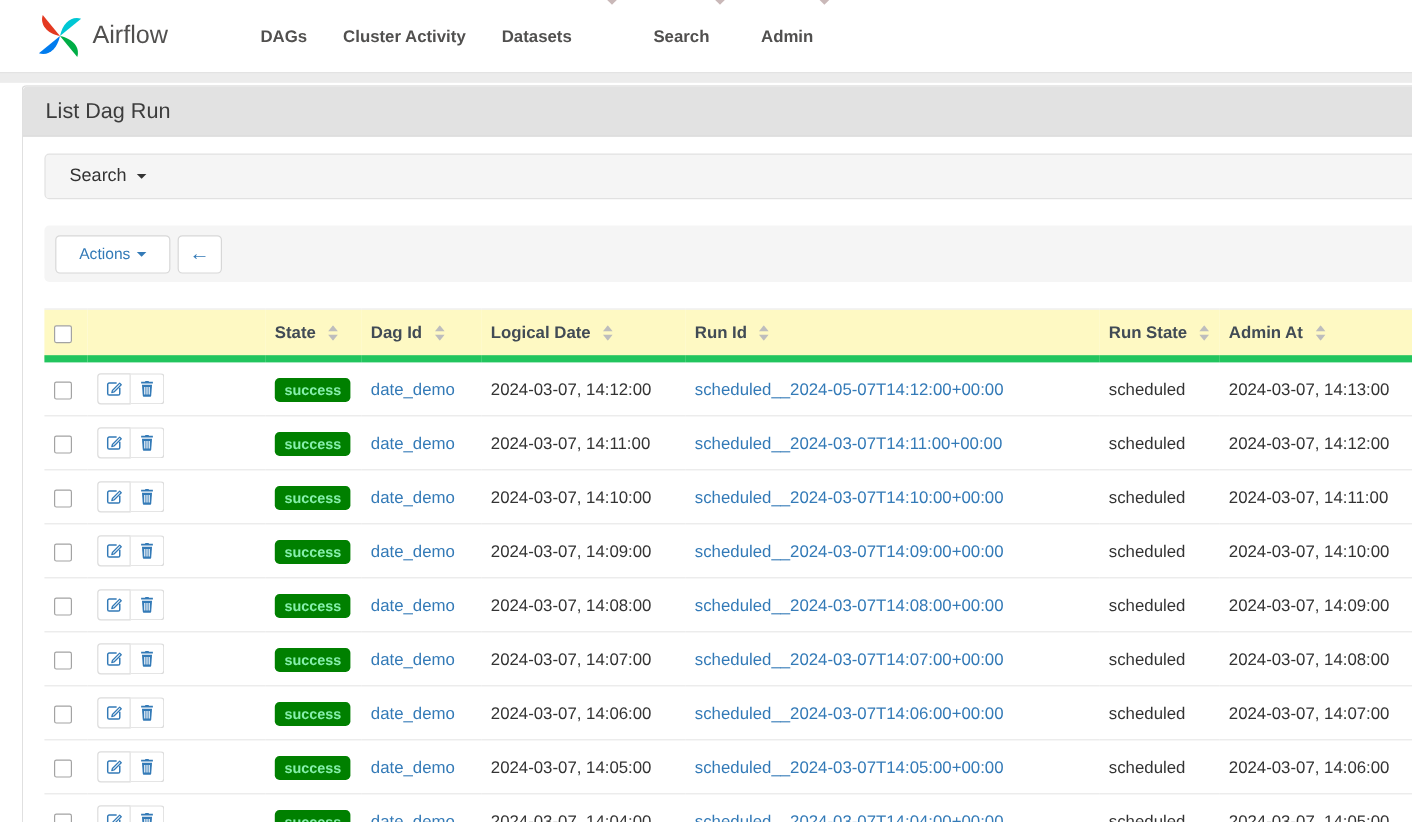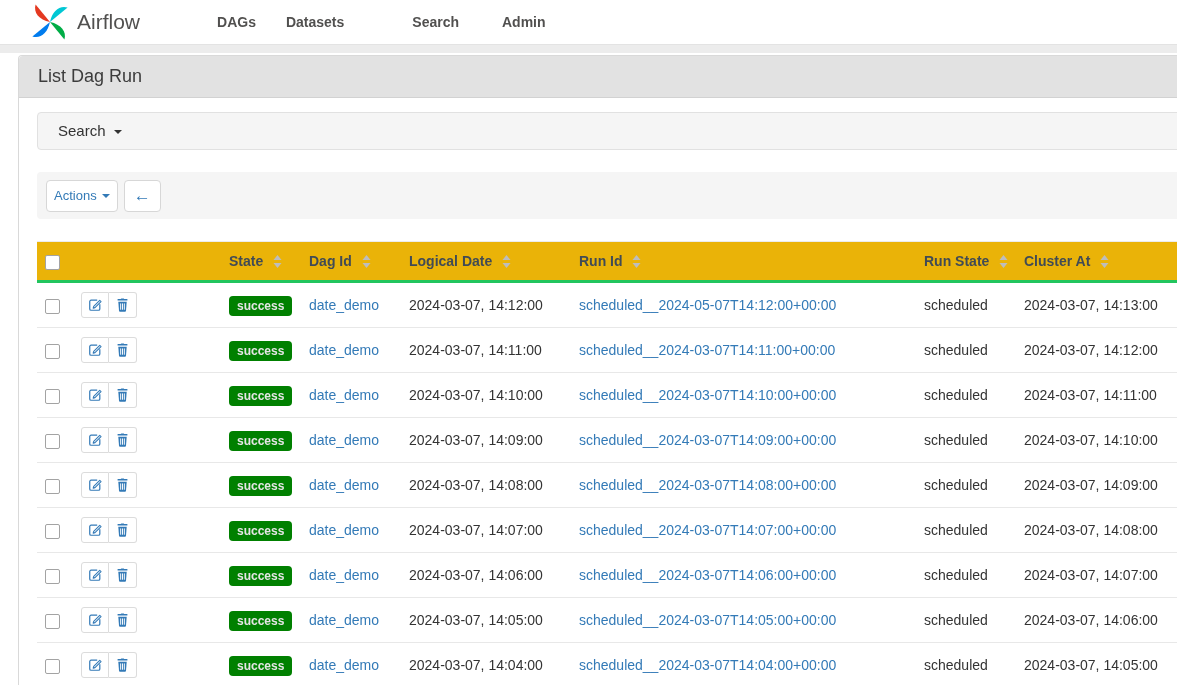--- a/index.html
+++ b/index.html
@@ -4,21 +4,21 @@
 <style>
   html, body { margin:0; padding:0; }
   body {
     width:1177px; height:685px; overflow:hidden;
     font-family:"Liberation Sans", sans-serif;
     font-size:14px; color:#333; background:#fff;
   }
 
   
   .navbar {
-    height:44px; background:#fff; display:flex; align-items:center;
+    height:60px; background:#fff; display:flex; align-items:center;
     padding-left:30px; box-sizing:border-box;
   }
   .navbar-shadow { height:8px; background:#ececec; border-top:1px solid #e3e3e3; }
   .brand { display:flex; align-items:center; gap:7px; margin-right:62px; cursor:pointer; }
   .brand svg { width:40px; height:40px; }
   .brand-text { font-size:21px; color:#51504f; }
   .nav-menu { display:flex; list-style:none; margin:0; padding:0; }
   .nav-item {
     padding:0 15px; font-weight:bold; font-size:14px; color:#51504f;
     cursor:pointer; display:flex; align-items:flex-start; gap:5px; line-height:60px;
@@ -52,31 +52,31 @@
 
   
   .actions-strip {
     height:47px; background:#f5f5f5; border-radius:4px;
     display:flex; align-items:center; padding-left:9px; gap:6px;
     margin-bottom:22px; box-sizing:border-box;
   }
   .btn {
     background:#fff; border:1px solid #d7d7d7; border-radius:4px;
     color:#337ab7; font-size:13px; font-family:inherit;
-    height:32px; padding:0 7px; cursor:pointer;
+    height:32px; padding:0 19px; cursor:pointer;
     display:inline-flex; align-items:center; gap:5px;
   }
   .btn .caret { color:#337ab7; }
   .btn-back { font-size:17px; padding:0 9px; line-height:1; }
 
   
   table.records { width:100%; border-collapse:collapse; table-layout:fixed; font-size:14px; }
   thead th {
-    background:#eab308; color:#414b55; font-weight:bold; text-align:left;
-    padding:9px 8px; border-top:1px solid #ececec; border-bottom:3px solid #22c55e;
+    background:#fef9c3; color:#414b55; font-weight:bold; text-align:left;
+    padding:9px 8px; border-top:1px solid #ececec; border-bottom:6px solid #22c55e;
     line-height:20px; white-space:nowrap; cursor:pointer;
   }
   tbody td {
     padding:9px 8px; border-bottom:1px solid #e8e8e8; line-height:20px;
     vertical-align:middle; white-space:nowrap; overflow:hidden;
   }
   .sort-icon { margin-left:6px; vertical-align:-2px; }
   input[type="checkbox"] {
     appearance:none; -webkit-appearance:none; width:15px; height:15px;
     border:1px solid #a3a3a3; border-radius:2px; background:#fff;
@@ -84,41 +84,45 @@
   }
   .btn-group { display:inline-flex; }
   .row-btn {
     width:28px; height:26px; background:#fff; border:1px solid #dcdcdc;
     display:inline-flex; align-items:center; justify-content:center;
     cursor:pointer; padding:0;
   }
   .row-btn:first-child { border-radius:3px 0 0 3px; }
   .row-btn + .row-btn { border-left:none; border-radius:0 3px 3px 0; }
   .badge-state {
-    display:inline-block; background:#008000; color:#e5e5e5; font-weight:bold;
+    display:inline-block; background:#008000; color:#86efac; font-weight:bold;
     font-size:12px; line-height:12px; padding:4px 8px; border-radius:4px;
   }
   a.cell-link { color:#337ab7; text-decoration:none; cursor:pointer; }
 </style>
 </head>
 <body>
 
 <div class="navbar">
   <div class="brand">
     <svg viewBox="0 0 100 100">
       <path d="M50 50 L14 6 C8 26 22 44 50 50Z" fill="#E43921"></path>
       <path d="M50 50 L14 6 C8 26 22 44 50 50Z" fill="#00C7D4" transform="rotate(90 50 50)"></path>
       <path d="M50 50 L14 6 C8 26 22 44 50 50Z" fill="#00AD46" transform="rotate(180 50 50)"></path>
       <path d="M50 50 L14 6 C8 26 22 44 50 50Z" fill="#017CEE" transform="rotate(270 50 50)"></path>
     </svg>
     <span class="brand-text">Airflow</span>
   </div>
   <ul class="nav-menu">
       <li class="nav-item">
     <span>DAGs</span>
+
+  </li>
+      <li class="nav-item">
+    <span>Cluster Activity</span>
 
   </li>
       <li class="nav-item">
     <span>Datasets</span>
 
   </li>
       <li class="nav-item">
     <span class="caret nav-caret"></span>
   </li>
       <li class="nav-item">
@@ -198,21 +202,21 @@
     </svg>
   </th>
             <th>
     <span>Run State</span>
     <svg class="sort-icon" width="9" height="13" viewBox="0 0 9 13">
       <path d="M4.5 0 L8.5 5 H0.5 Z" fill="#bdbdbd"></path>
       <path d="M4.5 13 L0.5 8 H8.5 Z" fill="#bdbdbd"></path>
     </svg>
   </th>
             <th>
-    <span>Cluster At</span>
+    <span>Admin At</span>
     <svg class="sort-icon" width="9" height="13" viewBox="0 0 9 13">
       <path d="M4.5 0 L8.5 5 H0.5 Z" fill="#bdbdbd"></path>
       <path d="M4.5 13 L0.5 8 H8.5 Z" fill="#bdbdbd"></path>
     </svg>
   </th>
           </tr>
       </thead>
       <tbody>
           <tr>
     <td>

